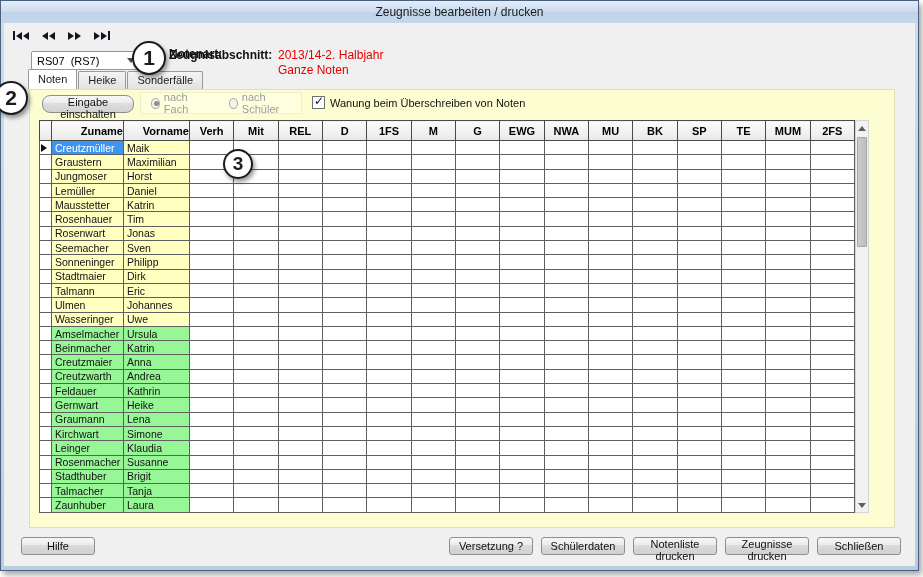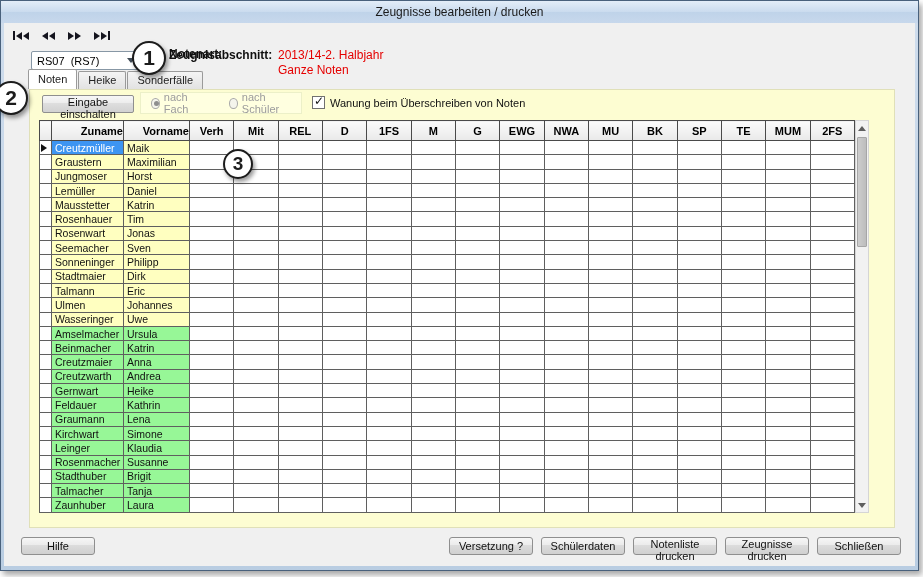--- a/index.html
+++ b/index.html
@@ -35,21 +35,21 @@
   .tab{ font-size:11px; padding:2px 9px 3px; background:linear-gradient(#f4f4f4,#e2e2e2);
     border:1px solid #9a9a9a; border-bottom:none; margin-right:1px; color:#222; border-radius:2px 2px 0 0; }
   .tab.active{ background:#fff; position:relative; padding:3px 9px 4px; z-index:3;text-align:center; }
 
   
   .panel{ position:absolute; left:25px; top:66px; width:866px; height:439px;
     background:var(--panel_yellow,#fdfdd2); border:1px solid #e0e0b8; }
 
   .enable-btn{ position:absolute; left:12px; top:5px; width:92px; height:18px;
     background:linear-gradient(#f7f7f7,#ececec 45%,#dedede 46%,#d2d2d2);
-    border:1px solid #8f8f8f; font-size:11px; color:#111; border-radius:2px; }
+    border:1px solid #8f8f8f; font-size:11px; color:#111; border-radius:8px; }
   .radio-group{ position:absolute; left:110px; top:2px; width:162px; height:22px;
     background:#ffffe0; border:1px solid #ecf0c8; display:flex; align-items:center; gap:26px; padding:0 10px; }
   .radio{ display:flex; align-items:center; gap:4px; font-size:11px; color:#9c9c9c; }
   .radio-circle{ width:11px; height:11px; border-radius:50%; border:1px solid #a8a8a8; background:#f4f4ec; position:relative; }
   .radio-circle.on::after{ content:""; position:absolute; left:2px; top:2px; width:5px; height:5px; border-radius:50%; background:#8e8e8e; }
   .checkbox-row{ position:absolute; left:282px; top:6px; display:flex; align-items:center; gap:5px; font-size:11px; color:#111; }
   .checkbox{ width:13px; height:13px; background:#fff; border:1px solid #707070; position:relative; }
   .checkbox .check{ position:absolute; left:1px; top:-3px; font-size:12px; font-weight:bold; color:#111; }
 
   
@@ -541,42 +541,42 @@
                 <td class="grade"></td>
                 <td class="grade"></td>
                 <td class="grade"></td>
                 <td class="grade"></td>
                 <td class="grade"></td>
                 <td class="grade"></td>
                 <td class="grade"></td>
               </tr>
               <tr>
                 <td class="marker"></td>
+                <td class="green">Feldauer</td>
+                <td class="green">Kathrin</td>
+                <td class="grade"></td>
+                <td class="grade"></td>
+                <td class="grade"></td>
+                <td class="grade"></td>
+                <td class="grade"></td>
+                <td class="grade"></td>
+                <td class="grade"></td>
+                <td class="grade"></td>
+                <td class="grade"></td>
+                <td class="grade"></td>
+                <td class="grade"></td>
+                <td class="grade"></td>
+                <td class="grade"></td>
+                <td class="grade"></td>
+                <td class="grade"></td>
+              </tr>
+              <tr>
+                <td class="marker"></td>
                 <td class="green">Gernwart</td>
                 <td class="green">Heike</td>
-                <td class="grade"></td>
-                <td class="grade"></td>
-                <td class="grade"></td>
-                <td class="grade"></td>
-                <td class="grade"></td>
-                <td class="grade"></td>
-                <td class="grade"></td>
-                <td class="grade"></td>
-                <td class="grade"></td>
-                <td class="grade"></td>
-                <td class="grade"></td>
-                <td class="grade"></td>
-                <td class="grade"></td>
-                <td class="grade"></td>
-                <td class="grade"></td>
-              </tr>
-              <tr>
-                <td class="marker"></td>
-                <td class="green">Feldauer</td>
-                <td class="green">Kathrin</td>
                 <td class="grade"></td>
                 <td class="grade"></td>
                 <td class="grade"></td>
                 <td class="grade"></td>
                 <td class="grade"></td>
                 <td class="grade"></td>
                 <td class="grade"></td>
                 <td class="grade"></td>
                 <td class="grade"></td>
                 <td class="grade"></td>

